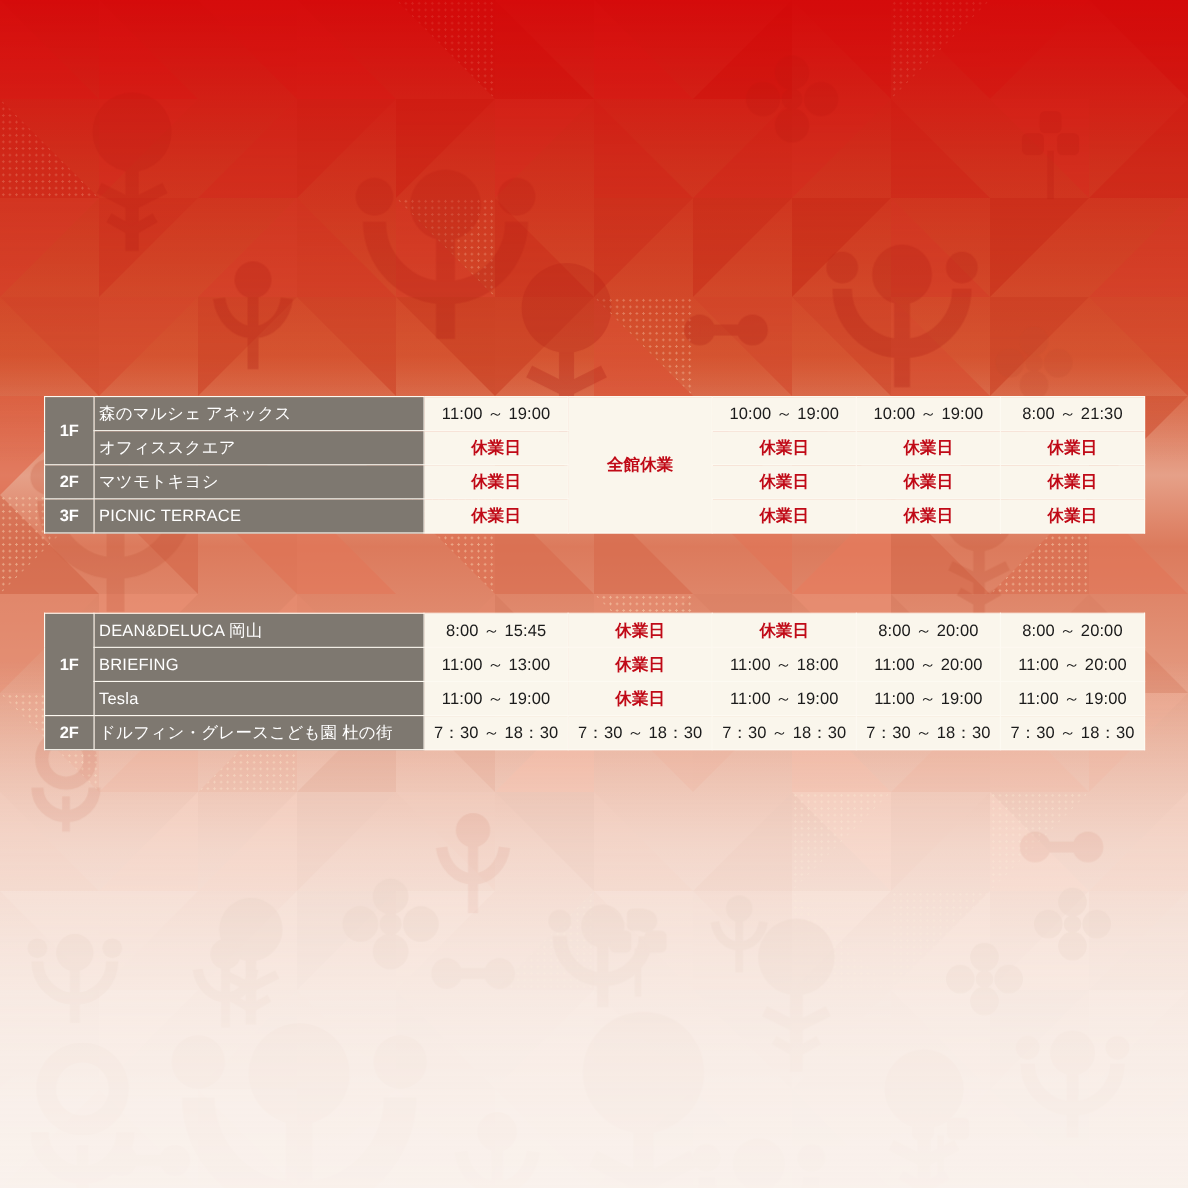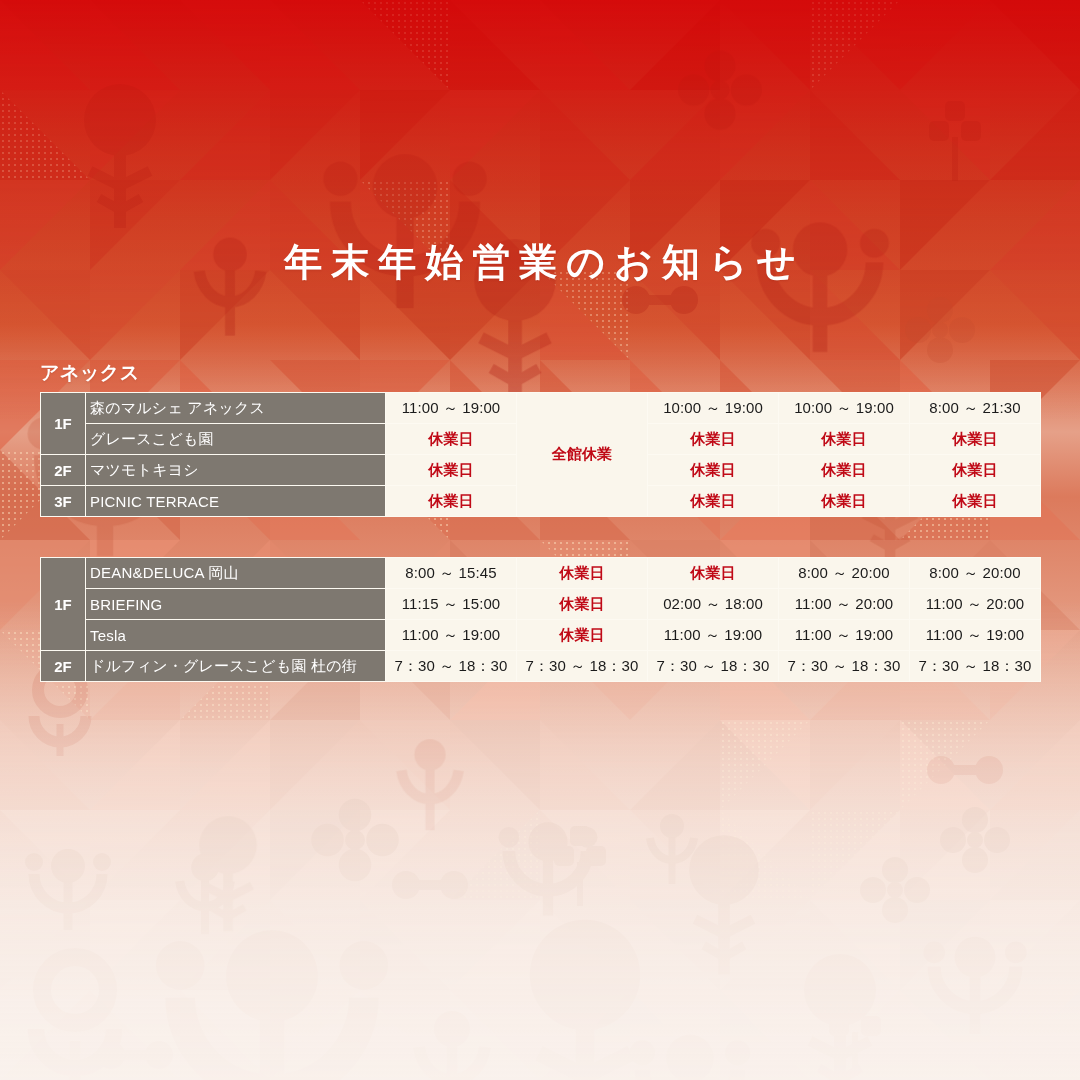--- a/index.html
+++ b/index.html
@@ -434,37 +434,35 @@
         <use href="#m-cand" x="690" y="1050" transform="translate(690,1050) scale(1.4) translate(-690,-1050)"></use>
       </g>
     </svg>
   </div>
 
   <div class="bg-topwash"></div>
   <div class="bg-botwash"></div>
 
   <div class="content">
 
-    <h1 class="page-title">年末年始営業のお知らせ</h1>
 
     <div class="section section-annex">
-      <div class="section-label">アネックス</div>
       <table class="hours" id="table-annex">
         <tbody>
             <tr>
               <td class="floor" rowspan="2">1F</td>
               <td class="shop">森のマルシェ アネックス</td>
               <td class="val">11:00 ～ 19:00</td>
               <td class="val closed allclosed" rowspan="4">全館休業</td>
               <td class="val">10:00 ～ 19:00</td>
               <td class="val">10:00 ～ 19:00</td>
               <td class="val">8:00 ～ 21:30</td>
             </tr>
             <tr>
-              <td class="shop">グレースこども園</td>
+              <td class="shop">オフィススクエア</td>
               <td class="val closed">休業日</td>
               <td class="val closed">休業日</td>
               <td class="val closed">休業日</td>
               <td class="val closed">休業日</td>
             </tr>
             <tr>
               <td class="floor">2F</td>
               <td class="shop">マツモトキヨシ</td>
               <td class="val closed">休業日</td>
               <td class="val closed">休業日</td>
@@ -490,23 +488,23 @@
               <td class="floor" rowspan="3">1F</td>
               <td class="shop">DEAN&amp;DELUCA 岡山</td>
               <td class="val">8:00 ～ 15:45</td>
               <td class="val closed">休業日</td>
               <td class="val closed">休業日</td>
               <td class="val">8:00 ～ 20:00</td>
               <td class="val">8:00 ～ 20:00</td>
             </tr>
             <tr>
               <td class="shop">BRIEFING</td>
-              <td class="val">11:15 ～ 15:00</td>
-              <td class="val closed">休業日</td>
-              <td class="val">02:00 ～ 18:00</td>
+              <td class="val">11:00 ～ 13:00</td>
+              <td class="val closed">休業日</td>
+              <td class="val">11:00 ～ 18:00</td>
               <td class="val">11:00 ～ 20:00</td>
               <td class="val">11:00 ～ 20:00</td>
             </tr>
             <tr>
               <td class="shop">Tesla</td>
               <td class="val">11:00 ～ 19:00</td>
               <td class="val closed">休業日</td>
               <td class="val">11:00 ～ 19:00</td>
               <td class="val">11:00 ～ 19:00</td>
               <td class="val">11:00 ～ 19:00</td>

